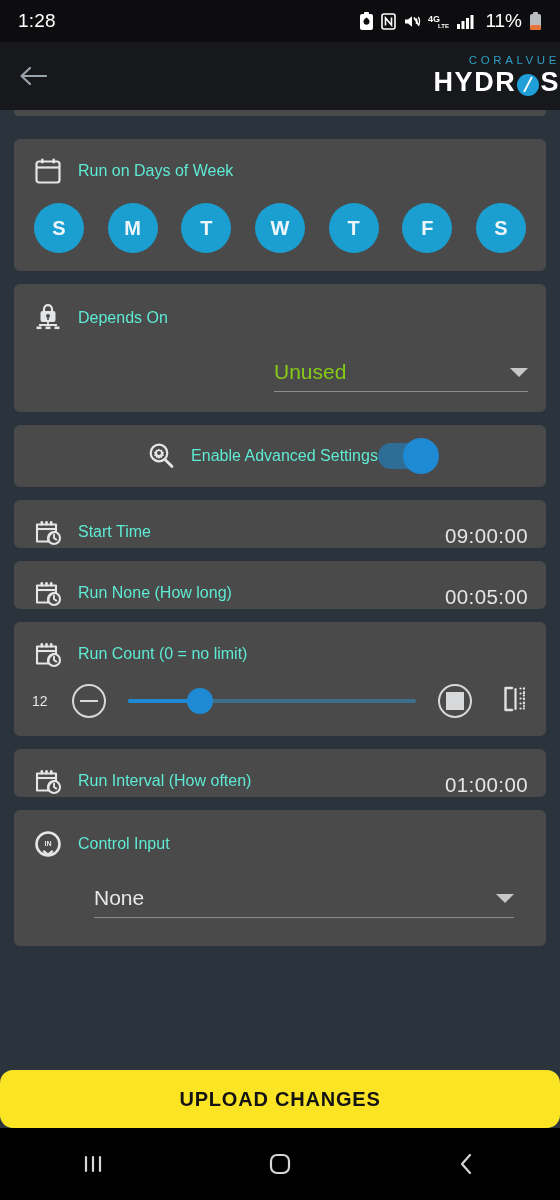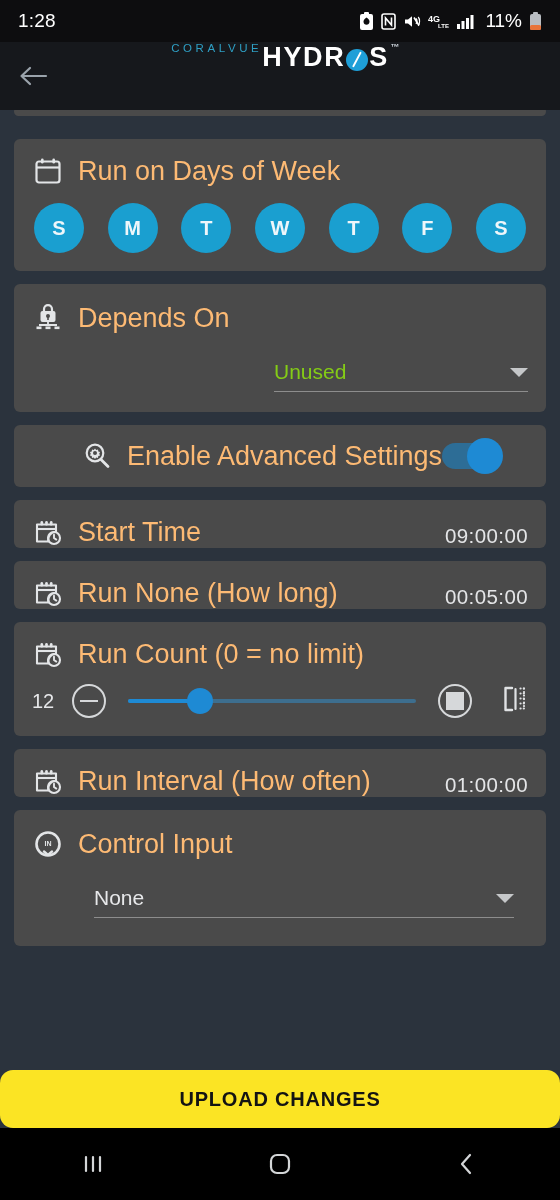--- a/index.html
+++ b/index.html
@@ -23,21 +23,21 @@
   .battery-pct { font-size:19px; margin-left:1px; }
 
   
   .appbar {
     height:68px; background:#16181c; position:relative;
     display:flex; align-items:center;
   }
   .back-btn { width:66px; display:flex; align-items:center; justify-content:center; cursor:pointer; }
   .logo-wrap {
     position:absolute; left:0; right:0; top:0; bottom:0;
-    display:flex; align-items:flex-start; justify-content:center;
+    display:flex; flex-direction:column; align-items:flex-end; justify-content:center;
     pointer-events:none;
   }
   .logo-top {
     font-size:11.5px; letter-spacing:3.6px; color:#2e9fc4; font-weight:400;
     margin-bottom:1px;
   }
   .logo-main {
     display:flex; align-items:center; position:relative;
     font-size:27px; font-weight:bold; color:#ffffff; letter-spacing:1.6px;
   }
@@ -56,21 +56,21 @@
     position:absolute; top:110px; left:0; right:0; bottom:130px;
     background:#2b333d; overflow:hidden; padding:0 14px;
   }
   .card {
     background:#4a4a4a; border-radius:6px; margin-bottom:13px;
     padding:0 18px;
   }
   .card.partial { height:9px; margin-top:-3px; margin-bottom:23px; padding:0; }
 
   .row-head { display:flex; align-items:center; gap:14px; }
-  .row-label { color:#fdba74; font-size:27px; }
+  .row-label { color:#5eead4; font-size:16px; }
   .icon { width:32px; height:32px; flex:0 0 32px; display:flex; align-items:center; justify-content:center; }
   .icon svg { display:block; }
 
   
   .card-days { padding-top:16px; padding-bottom:18px; }
   .days-row { display:flex; justify-content:space-between; margin-top:16px; padding:0 2px; }
   .day {
     width:50px; height:50px; border-radius:50%; background:#1a9fd0;
     display:flex; align-items:center; justify-content:center;
     color:#eef6fa; font-size:20px; font-weight:bold; cursor:pointer;
@@ -101,21 +101,21 @@
     width:36px; height:36px; border-radius:50%; background:#1e8ad4;
   }
 
   
   .card-value { height:48px; display:flex; align-items:flex-end; justify-content:space-between;gap:29px; }
   .value-text { color:#e4e5e7; font-size:20.5px; letter-spacing:.4px; }
 
   
   .card-count { padding-top:16px; padding-bottom:18px; }
   .count-row { display:flex; align-items:center; margin-top:14px; gap:0; }
-  .count-num { color:#e6e7e9; font-size:20px; width:40px; }
+  .count-num { color:#e6e7e9; font-size:14px; width:40px; }
   .circle-btn {
     width:34px;height:34px;border-radius:50%;border:2px solid #d6d8da;
     display:flex;align-items:center;justify-content:center;cursor:pointer;flex:0 0 34px;
   }
   .circle-btn span { display:block; background:#d6d8da; }
   .minus-bar { width:18px; height:2px; }
   .plus-v { width:2px; height:18px; position:absolute; }
   .plus-h { width:18px; height:2px; position:absolute; }
   .plus-holder { position:relative; width:18px; height:18px; display:flex; align-items:center; justify-content:center; }
   .slider {

